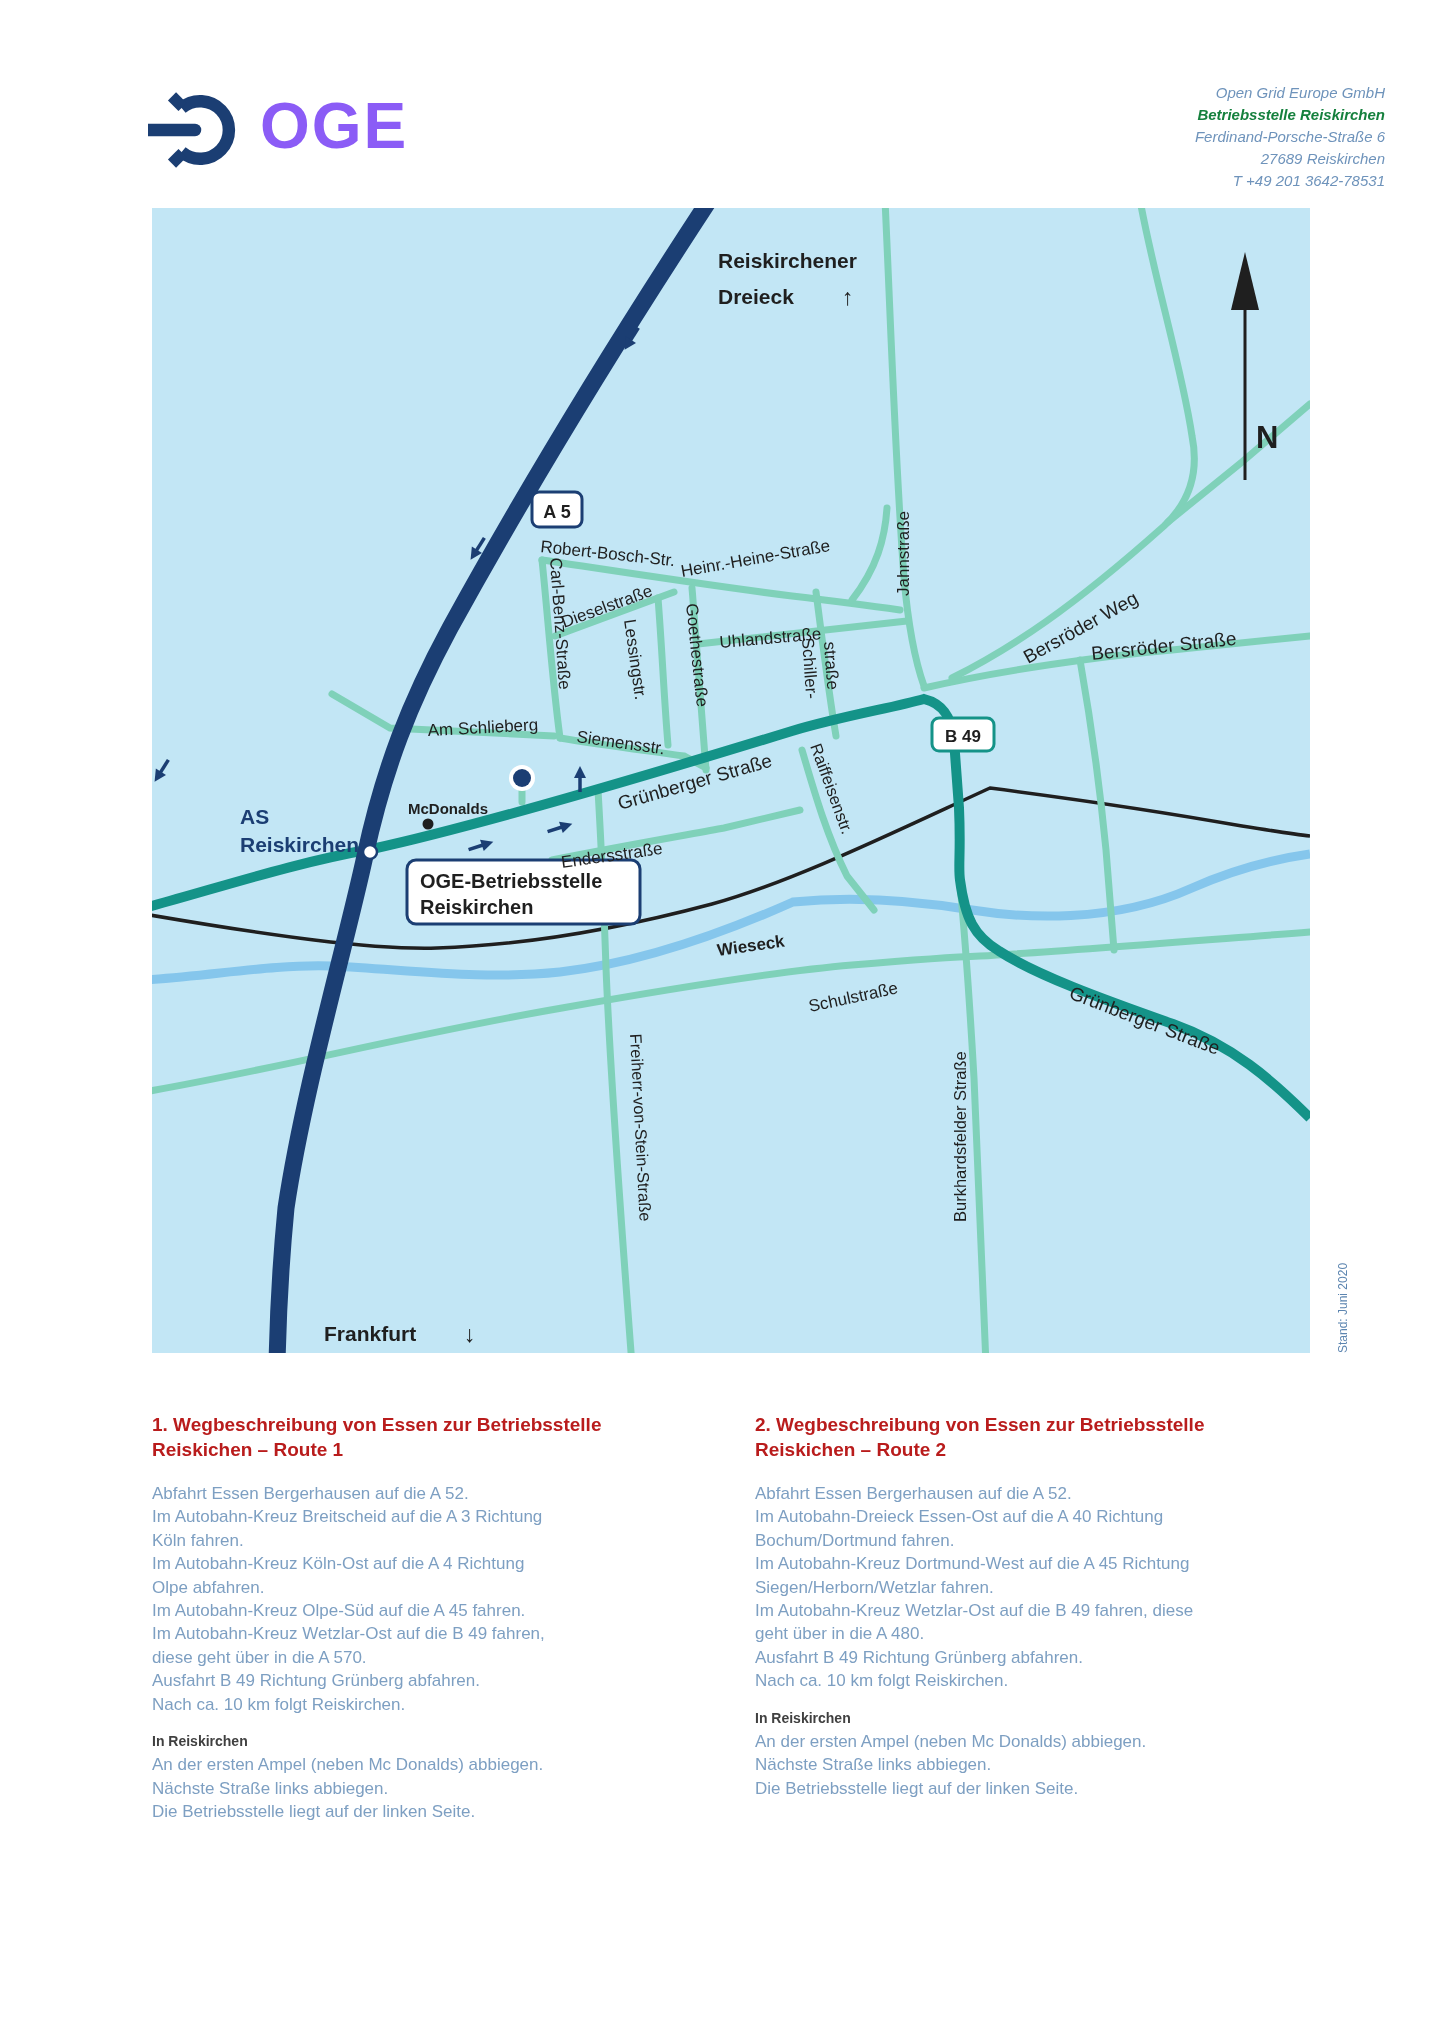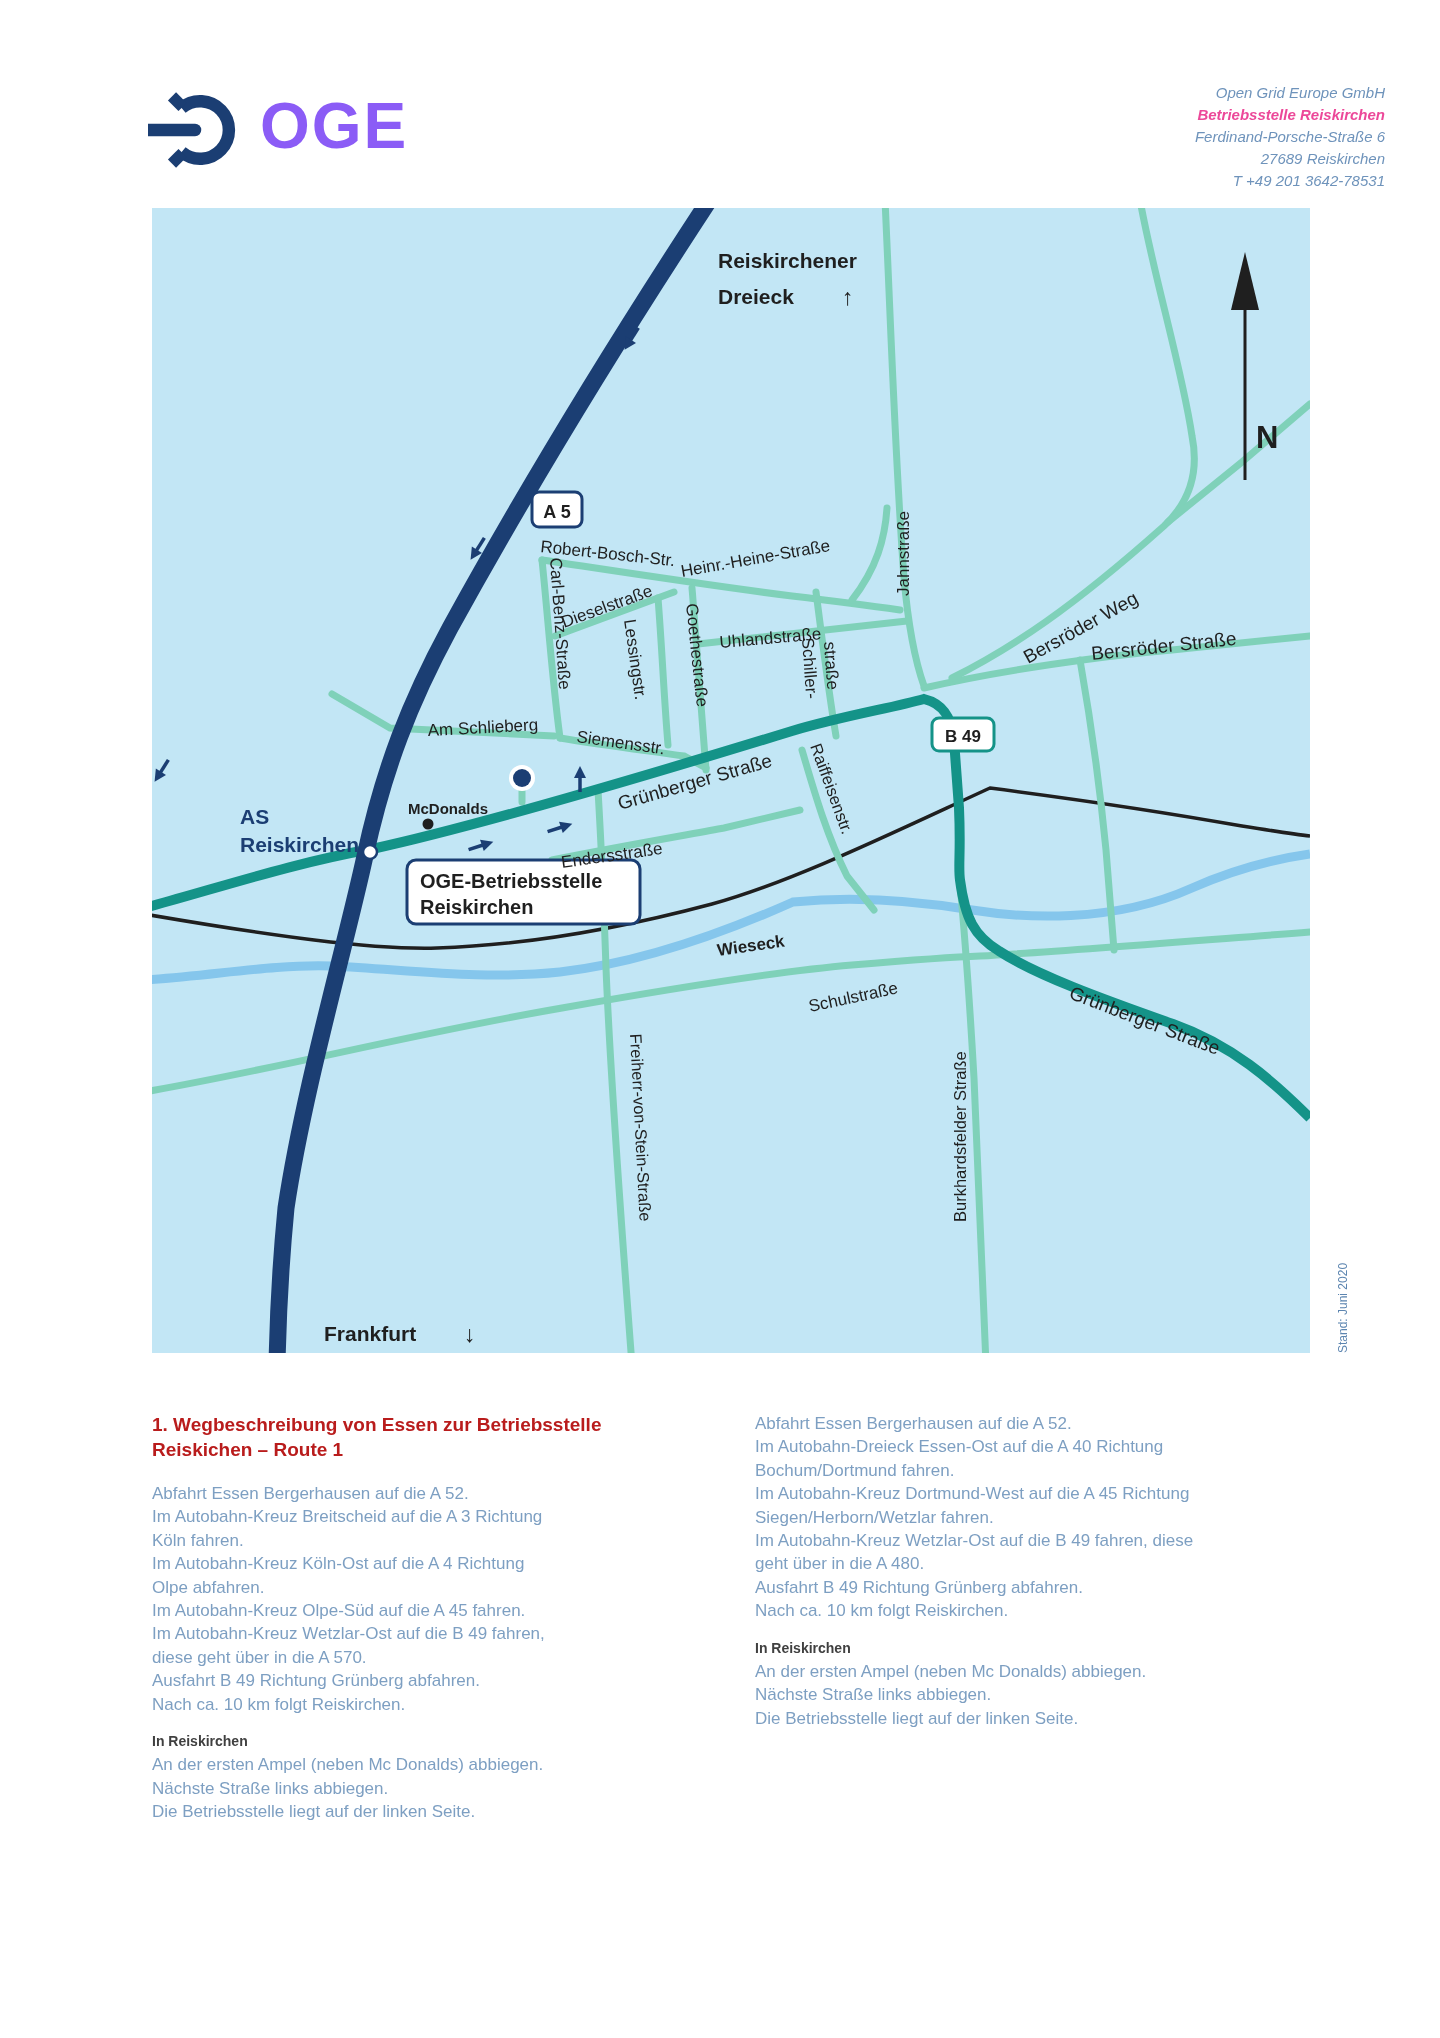--- a/index.html
+++ b/index.html
@@ -10,21 +10,21 @@
   
   #logo{position:absolute;left:148px;top:82px;width:96px;height:96px;}
   #logo-text{
     position:absolute;left:260px;top:94px;font-size:64px;font-weight:bold;
     color:#8b5cf6;letter-spacing:2px;line-height:1;
   }
   #address{
     position:absolute;right:55px;top:82px;text-align:right;
     font-size:15px;line-height:22px;color:#6e93bb;font-style:italic;
   }
-  #address .bold{color:#ec4899;font-weight:bold;}
+  #address .bold{color:#15803d;font-weight:bold;}
   
   #map{position:absolute;left:152px;top:208px;width:1158px;height:1145px;}
   
   #stand{
     position:absolute;left:1336px;top:1228px;height:125px;width:16px;
     writing-mode:vertical-rl;transform:rotate(180deg);
     font-size:12px;color:#5c85b0;white-space:nowrap;
   }
   
   .route-col{position:absolute;top:1412px;width:470px;}
@@ -205,20 +205,24 @@
       <div class="line">Ausfahrt B 49 Richtung Grünberg abfahren.</div>
       <div class="line">Nach ca. 10 km folgt Reiskirchen.</div>
       <div class="route-sub-title">In Reiskirchen</div>
       <div class="line">An der ersten Ampel (neben Mc Donalds) abbiegen.</div>
       <div class="line">Nächste Straße links abbiegen.</div>
       <div class="line">Die Betriebsstelle liegt auf der linken Seite.</div>
     </div>
   </div>
 
   <div id="route2" class="route-col">
+    <p class="route-title">
+      <span class="line">2. Wegbeschreibung von Essen zur Betriebsstelle</span><br>
+      <span class="line">Reiskichen – Route 2</span>
+    </p>
     <div class="route-body">
       <div class="line">Abfahrt Essen Bergerhausen auf die A 52.</div>
       <div class="line">Im Autobahn-Dreieck Essen-Ost auf die A 40 Richtung</div>
       <div class="line">Bochum/Dortmund fahren.</div>
       <div class="line">Im Autobahn-Kreuz Dortmund-West auf die A 45 Richtung</div>
       <div class="line">Siegen/Herborn/Wetzlar fahren.</div>
       <div class="line">Im Autobahn-Kreuz Wetzlar-Ost auf die B 49 fahren, diese</div>
       <div class="line">geht über in die A 480.</div>
       <div class="line">Ausfahrt B 49 Richtung Grünberg abfahren.</div>
       <div class="line">Nach ca. 10 km folgt Reiskirchen.</div>

